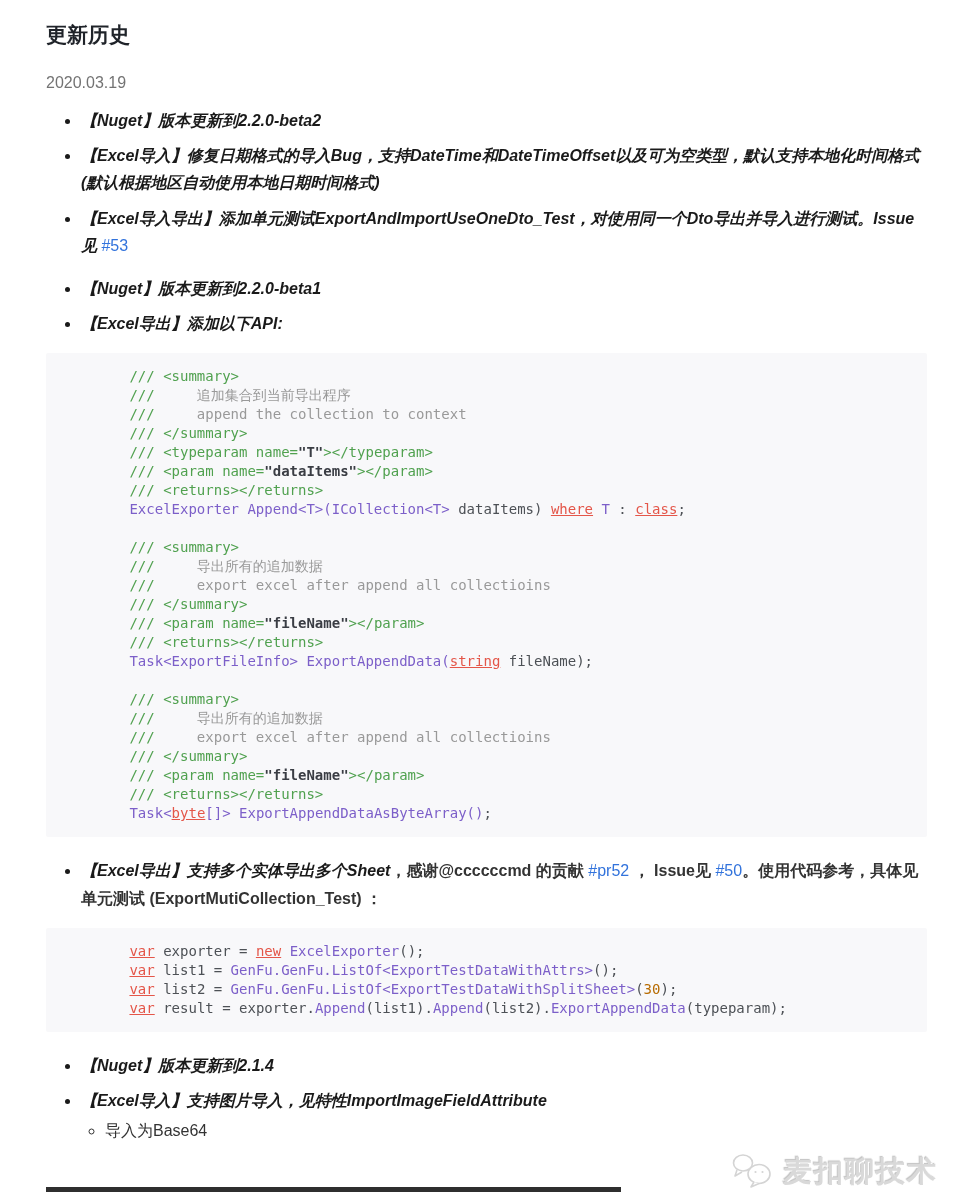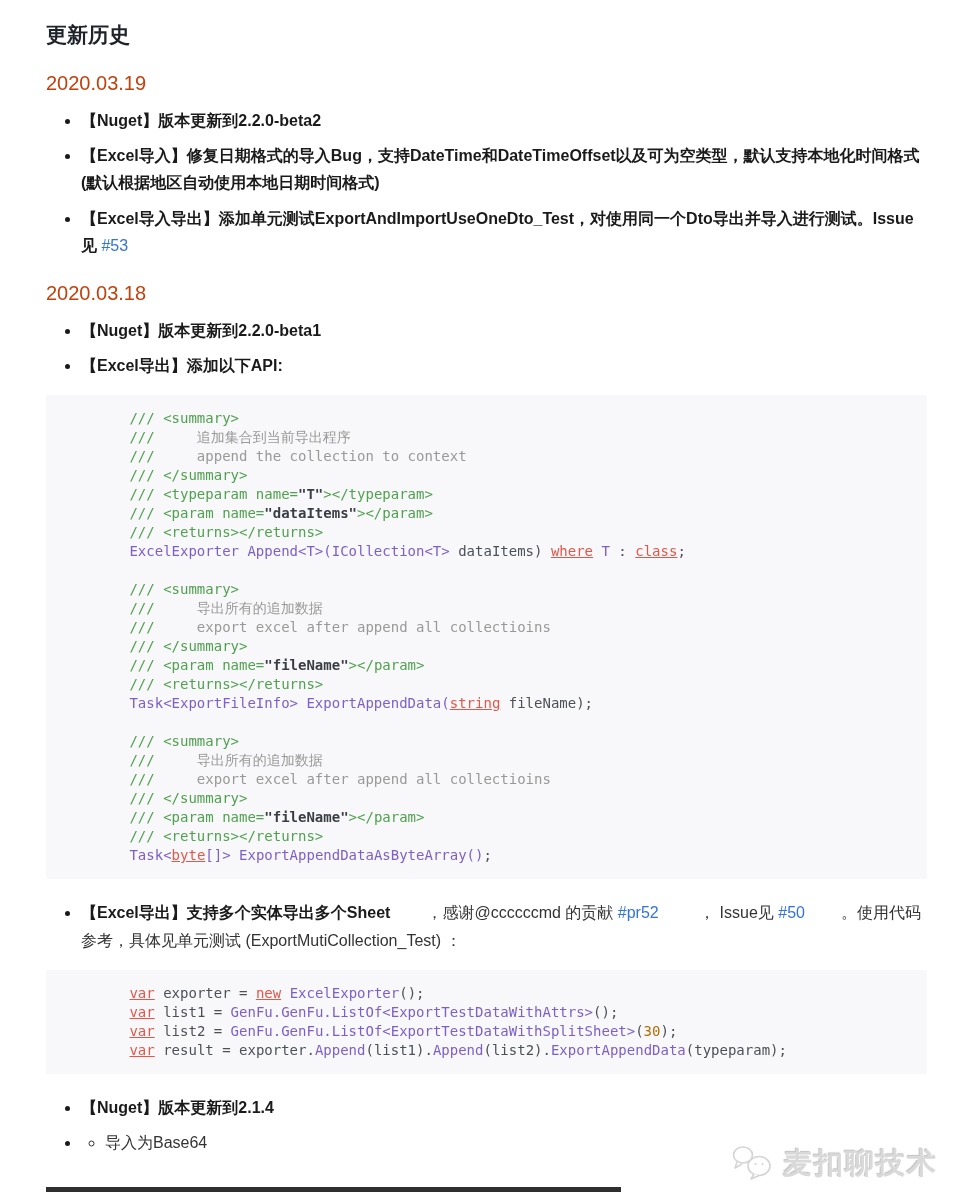--- a/index.html
+++ b/index.html
@@ -10,65 +10,64 @@
   }
   *{box-sizing:border-box;margin:0;padding:0;}
   html,body{background:#ffffff;}
   body{
     width:966px;height:1192px;overflow:hidden;position:relative;
     font-family:"Liberation Sans","DejaVu Sans",sans-serif;
     color:var(--text);
   }
   main{padding:12px 39px 0 46px;}
   h1{font-size:21px;font-weight:700;color:var(--heading);margin:9px 0 22px;}
-  .date{font-size:20px;color:#c2410c;margin:24px 0 14px;line-height:20px;}
+  .date{font-size:16px;color:#737373;margin:24px 0 14px;line-height:20px;}
   ul.blist{margin:0 0 16px;padding-left:35px;list-style:disc;}
   ul.blist > li{font-size:16px;line-height:1.7;margin:0 0 8px;color:var(--bold);}
   ul.sublist{margin:4px 0 0;padding-left:24px;list-style:circle;}
   ul.sublist > li{font-size:16px;line-height:1.6;margin:0 0 4px;color:var(--text);font-weight:400;}
-  .seg-bold{font-weight:700;color:var(--bold);}
-  .seg-normal{font-weight:400;color:var(--text);margin-left:36px;}
+  .seg-bold{font-weight:700;color:var(--bold);font-style:italic;}
+  .seg-normal{font-weight:700;color:var(--text);}
   a.seg-link{color:var(--link);text-decoration:none;font-weight:400;}
   pre.code{
     background:var(--code-bg);border-radius:2px;margin:0 0 20px;
     padding:14px 16px;overflow:hidden;
     font-family:"DejaVu Sans Mono","Liberation Mono",monospace;
     font-size:14px;line-height:19px;white-space:pre;
   }
   pre.code code{font-family:inherit;}
   .tk-c{color:var(--tk-c);}
   .tk-ct{color:var(--tk-ct);}
   .tk-s{color:var(--tk-s);font-weight:700;}
   .tk-t{color:var(--tk-t);}
   .tk-k{color:var(--tk-k);text-decoration:underline;}
   .tk-n{color:var(--tk-n);}
   .tk-p{color:var(--tk-p);}
   .partial-block{position:absolute;left:46px;bottom:0;width:575px;height:5px;background:var(--partial);}
   .watermark{
-    position:absolute;right:28px;bottom:8px;display:flex;align-items:center;gap:10px;
+    position:absolute;right:28px;bottom:0;display:flex;align-items:center;gap:10px;
     user-select:none;pointer-events:none;
   }
   .watermark .wm-text{
     font-size:29px;font-weight:700;color:var(--wm);letter-spacing:2px;
     text-shadow:1px 1px 0 #ffffff,-1px -1px 1px #c3c3c3;
   }
 </style>
 </head>
 <body>
 
 <main>
   <h1>更新历史</h1>
   <div id="content">
       <p class="date">2020.03.19</p>
       <ul class="blist">
         <li><span class="seg-bold">【Nuget】版本更新到2.2.0-beta2</span></li>
         <li><span class="seg-bold">【Excel导入】修复日期格式的导入Bug，支持DateTime和DateTimeOffset以及可为空类型，默认支持本地化时间格式 (默认根据地区自动使用本地日期时间格式)</span></li>
         <li><span class="seg-bold">【Excel导入导出】添加单元测试ExportAndImportUseOneDto_Test，对使用同一个Dto导出并导入进行测试。Issue见 </span><a href="#" class="seg-link">#53</a></li>
       </ul>
-      <p class="date">2020.03.18</p>
       <ul class="blist">
         <li><span class="seg-bold">【Nuget】版本更新到2.2.0-beta1</span></li>
         <li><span class="seg-bold">【Excel导出】添加以下API:</span></li>
       </ul>
       <pre class="code"><code><span class="tk-c">        /// &lt;summary&gt;</span>
 <span class="tk-c">        ///</span><span class="tk-ct">     追加集合到当前导出程序</span>
 <span class="tk-c">        ///</span><span class="tk-ct">     append the collection to context</span>
 <span class="tk-c">        /// &lt;/summary&gt;</span>
 <span class="tk-c">        /// &lt;typeparam name=</span><span class="tk-s">"T"</span><span class="tk-c">&gt;&lt;/typeparam&gt;</span>
 <span class="tk-c">        /// &lt;param name=</span><span class="tk-s">"dataItems"</span><span class="tk-c">&gt;&lt;/param&gt;</span>
@@ -94,21 +93,21 @@
       <ul class="blist">
         <li><span class="seg-bold">【Excel导出】支持多个实体导出多个Sheet</span><span class="seg-normal">，感谢@ccccccmd 的贡献 </span><a href="#" class="seg-link">#pr52</a><span class="seg-normal"> ， Issue见 </span><a href="#" class="seg-link">#50</a><span class="seg-normal">。使用代码参考，具体见单元测试 (ExportMutiCollection_Test) ：</span></li>
       </ul>
       <pre class="code"><code><span class="tk-p">        </span><span class="tk-k">var</span><span class="tk-p"> exporter = </span><span class="tk-k">new</span><span class="tk-p"> </span><span class="tk-t">ExcelExporter</span><span class="tk-p">();</span>
 <span class="tk-p">        </span><span class="tk-k">var</span><span class="tk-p"> list1 = </span><span class="tk-t">GenFu.GenFu.ListOf&lt;ExportTestDataWithAttrs&gt;</span><span class="tk-p">();</span>
 <span class="tk-p">        </span><span class="tk-k">var</span><span class="tk-p"> list2 = </span><span class="tk-t">GenFu.GenFu.ListOf&lt;ExportTestDataWithSplitSheet&gt;</span><span class="tk-p">(</span><span class="tk-n">30</span><span class="tk-p">);</span>
 <span class="tk-p">        </span><span class="tk-k">var</span><span class="tk-p"> result = exporter.</span><span class="tk-t">Append</span><span class="tk-p">(list1).</span><span class="tk-t">Append</span><span class="tk-p">(list2).</span><span class="tk-t">ExportAppendData</span><span class="tk-p">(typeparam);</span>
 </code></pre>
       <ul class="blist">
         <li><span class="seg-bold">【Nuget】版本更新到2.1.4</span></li>
-        <li><ul class="sublist">
+        <li><span class="seg-bold">【Excel导入】支持图片导入，见特性ImportImageFieldAttribute</span><ul class="sublist">
             <li>导入为Base64</li>
           </ul></li>
       </ul>
     </div>
 </main>
 
 <div class="partial-block"></div>
 
 <div class="watermark">
   <span>

